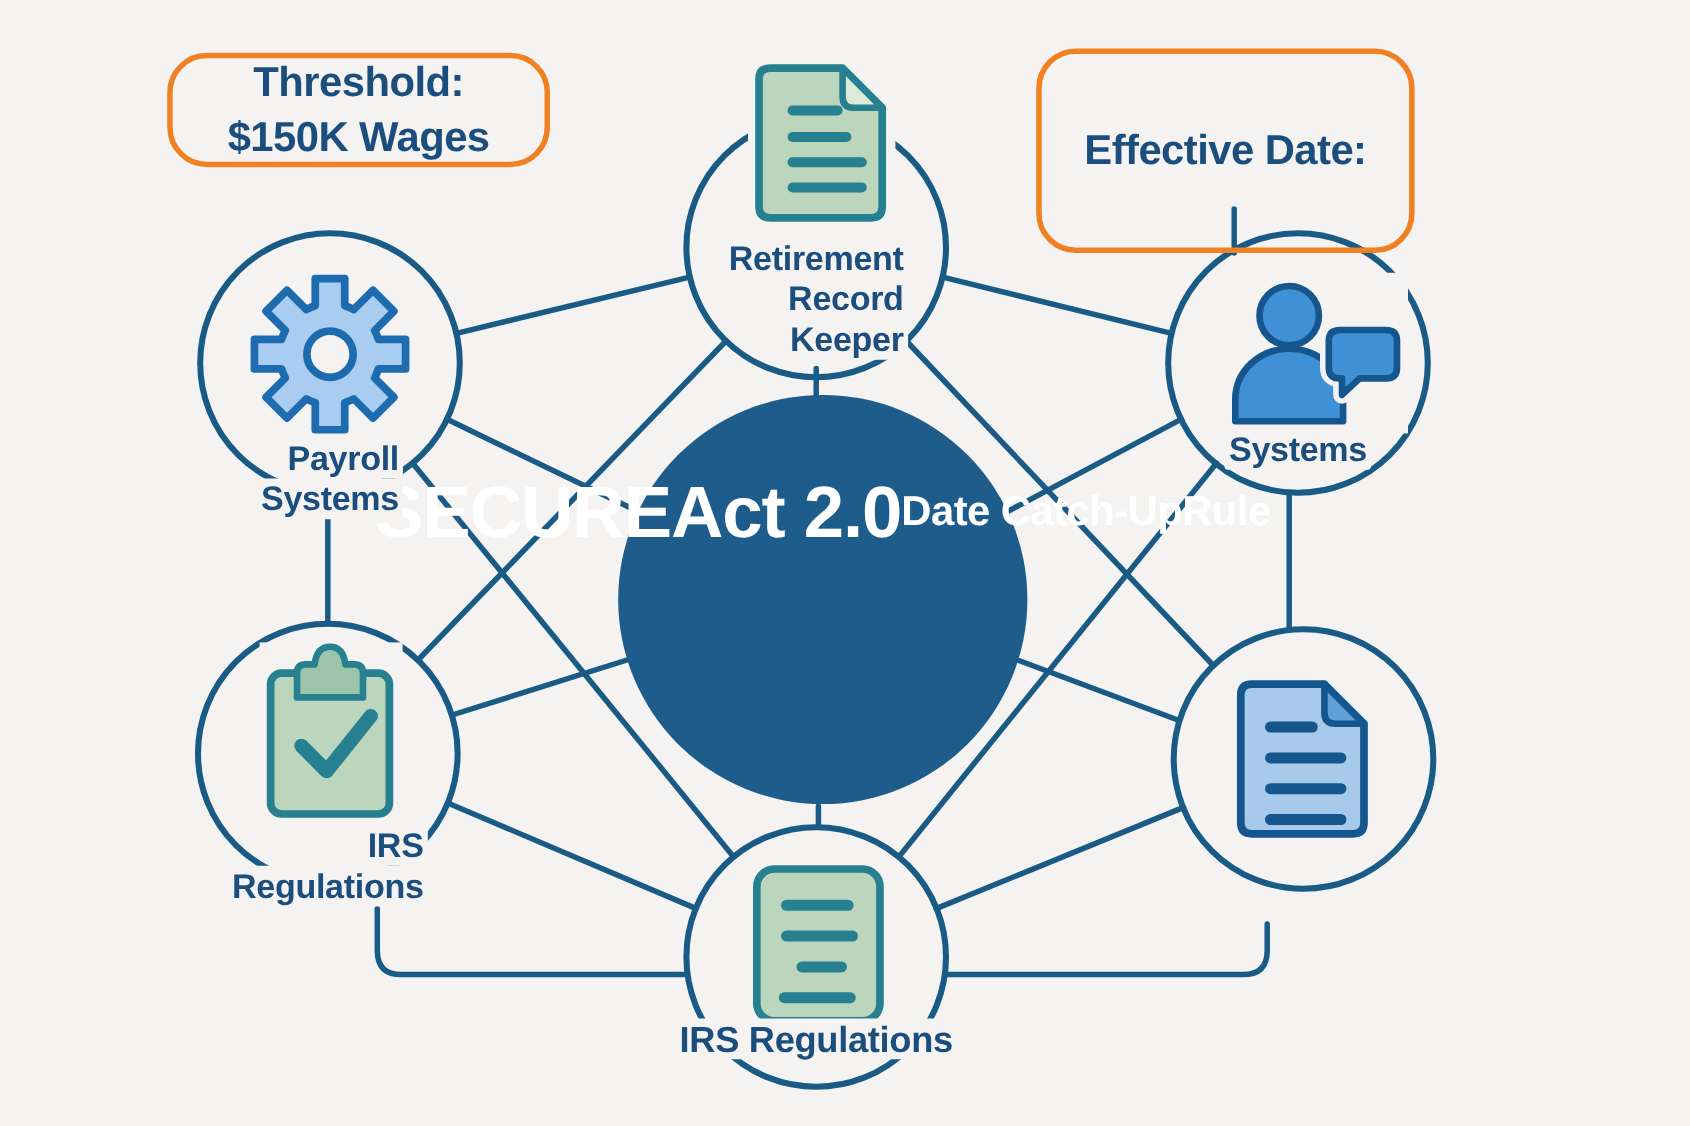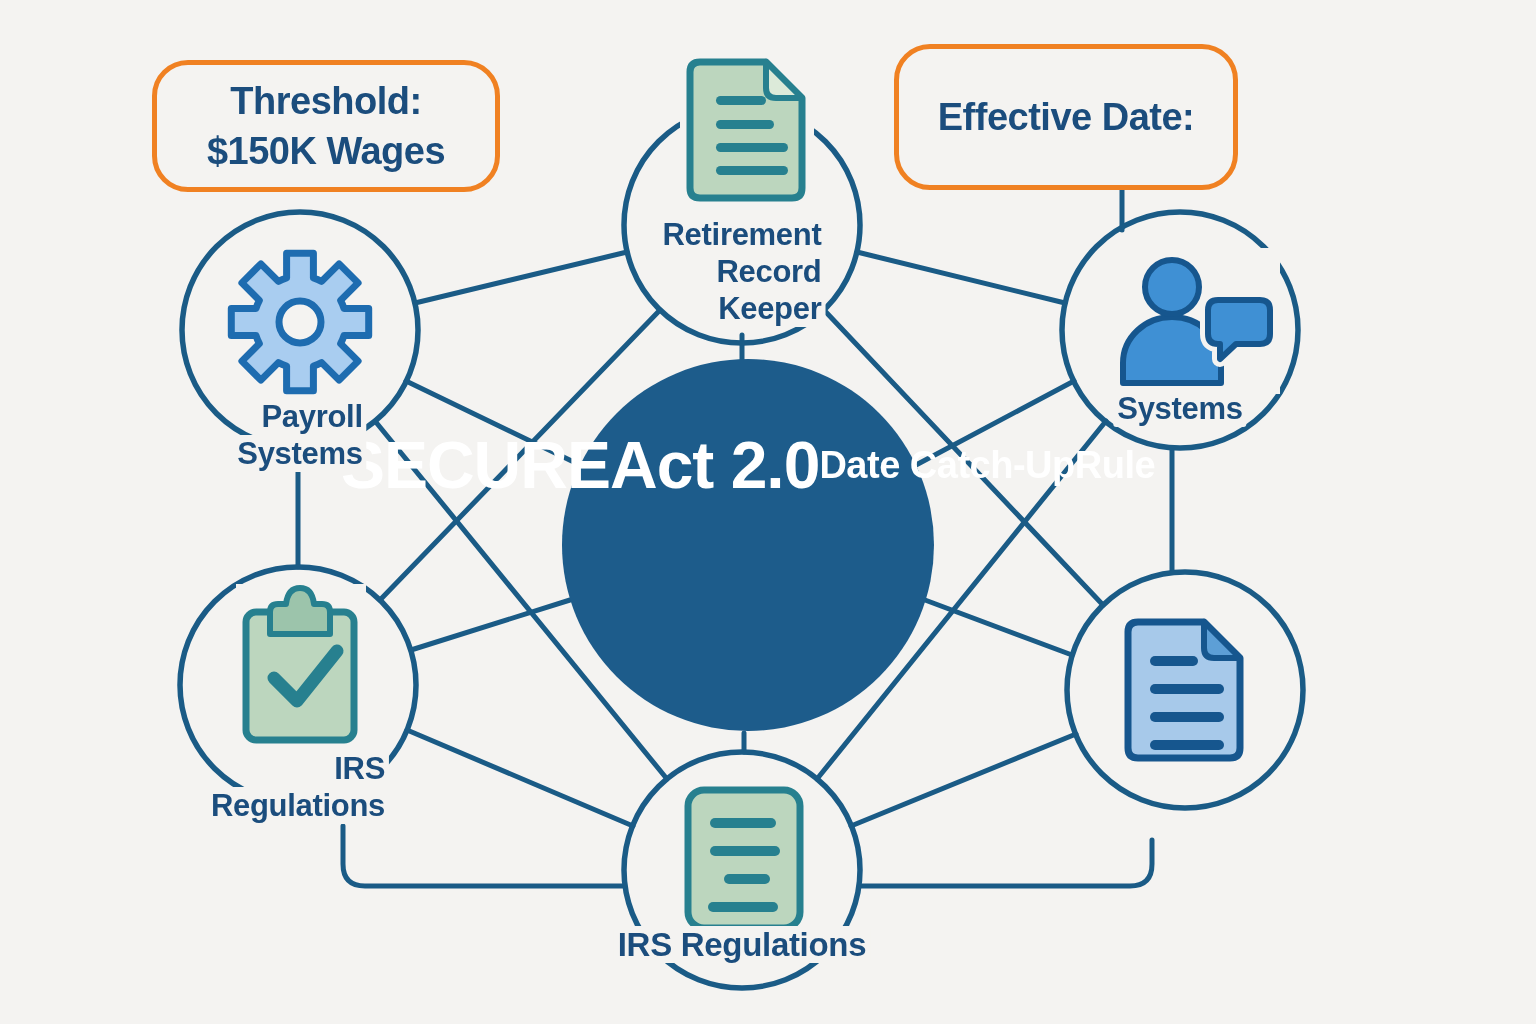--- a/index.html
+++ b/index.html
@@ -41,22 +41,22 @@
   .hub-label{position:absolute;left:748px;top:428px;transform:translateX(-50%);
     display:flex;flex-direction:row;align-items:center;color:var(--center-text);
     font-weight:700;white-space:nowrap;text-align:center}
   .hub-big{font-size:66px;line-height:74px;letter-spacing:-1px}
   .hub-small{font-size:38px;line-height:46px;letter-spacing:-0.5px}
 
   .callout{position:absolute;border:5px solid var(--callout-border);border-radius:36px;
     display:flex;flex-direction:column;align-items:center;justify-content:center;
     color:var(--text);font-weight:700;font-size:38px;line-height:50px;
     letter-spacing:-0.5px;white-space:nowrap;text-align:center}
-  .callout-threshold{left:152px;top:60px;width:348px;height:132px}
-  .callout-effective{left:894px;top:44px;width:344px;height:146px}
+  .callout-threshold{left:152px;top:48px;width:348px;height:104px}
+  .callout-effective{left:942px;top:44px;width:344px;height:186px}
 </style>
 </head>
 <body>
 
 <div class="stage">
 
   <svg class="diagram" width="1536" height="1024" viewBox="0 0 1536 1024">
 
     <g>
       <line class="link" x1="627" y1="252" x2="415" y2="303"></line>

